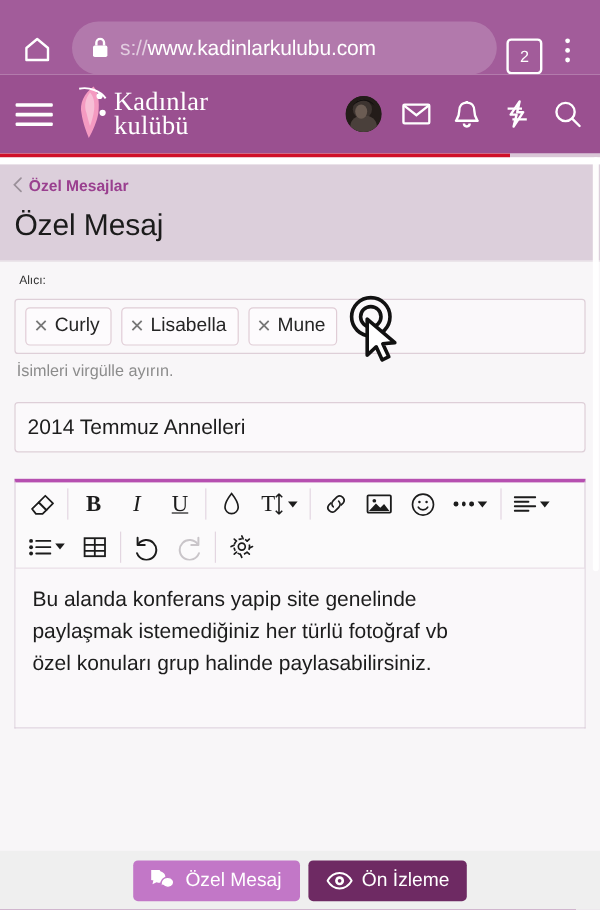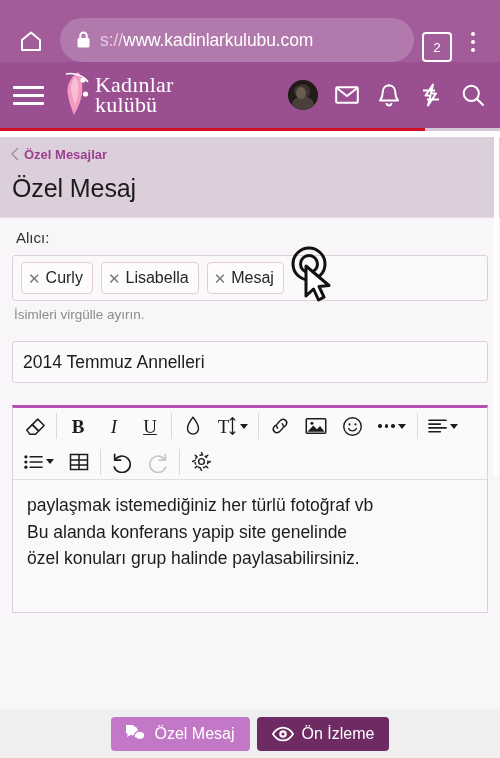--- a/index.html
+++ b/index.html
@@ -217,21 +217,21 @@
   .form-card {
     position: absolute;
     top: 80px; left: 0;
     width: 500px;
     height: 525px;
     background: #f8f6f8;
     border-top: 1px solid #e3d9e2;
     box-sizing: border-box;
   }
   .field-label {
-    font-size: 15px;
+    font-size: 10px;
     color: #303030;
     padding: 11px 0 0 16px;
   }
   .recipients-box {
     margin: 9px 12px 0 12px;
     min-height: 44px;
     border: 1px solid #decfd8;
     background: #faf8fa;
     border-radius: 3px;
     display: flex;
@@ -539,21 +539,21 @@
         <span class="chip">
           <span class="x">✕</span>
             <span>Curly</span>
         </span>
         <span class="chip">
           <span class="x">✕</span>
             <span>Lisabella</span>
         </span>
         <span class="chip">
           <span class="x">✕</span>
-            <span>Mesaj</span>
+            <span>Mune</span>
         </span>
       </div>
 
       <div class="hint">İsimleri virgülle ayırın.</div>
 
       <div class="subject-input">
         <span>2014 Temmuz Annelleri</span>
       </div>
 
       <div class="editor">
@@ -660,22 +660,22 @@
           <div class="tb">
             <svg width="21" height="21" viewBox="0 0 24 24">
               <circle cx="12" cy="12" r="3.3" fill="none" stroke="#1c1c1c" stroke-width="1.6"></circle>
               <path d="M12 1.8 L13.3 4.6 M12 22.2 L10.7 19.4 M1.8 12 L4.6 10.7 M22.2 12 L19.4 13.3 M4.8 4.8 L7 6.7 M19.2 19.2 L17 17.3 M4.8 19.2 L7 17.3 M19.2 4.8 L17 6.7" stroke="#1c1c1c" stroke-width="1.6" stroke-linecap="round"></path>
               <circle cx="12" cy="12" r="7.4" fill="none" stroke="#1c1c1c" stroke-width="1.6" stroke-dasharray="3.2 3.1"></circle>
             </svg>
           </div>
         </div>
 
         <div class="msg-body">
+          <div>Bu alanda konferans yapip site genelinde</div>
           <div>paylaşmak istemediğiniz her türlü fotoğraf vb</div>
-          <div>Bu alanda konferans yapip site genelinde</div>
           <div>özel konuları grup halinde paylasabilirsiniz.</div>
         </div>
       </div>
     </div>
 
     <div class="purple-block" style="top:605px;"></div>
   </div>
 
   <div class="scrollbar">
     <div class="thumb"></div>

